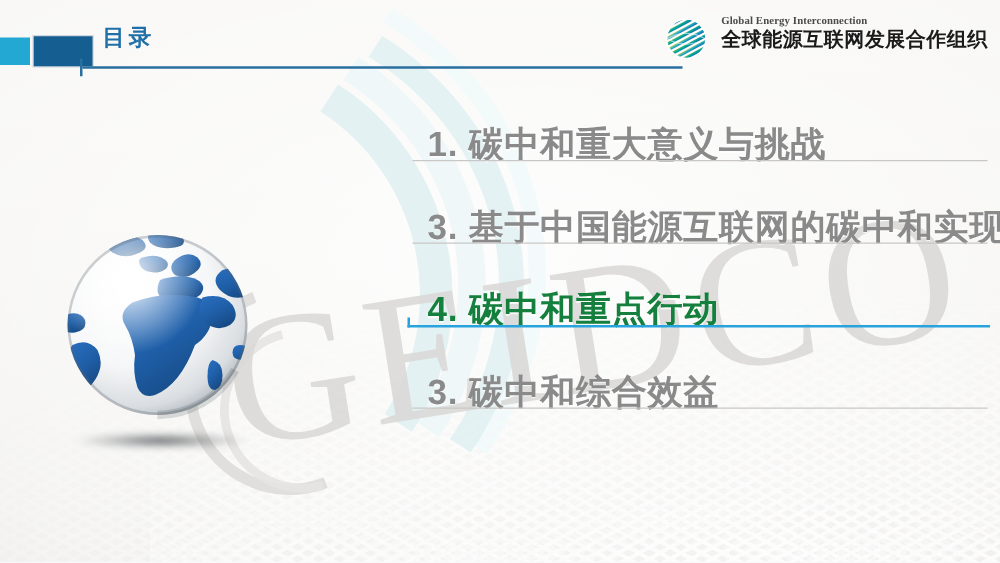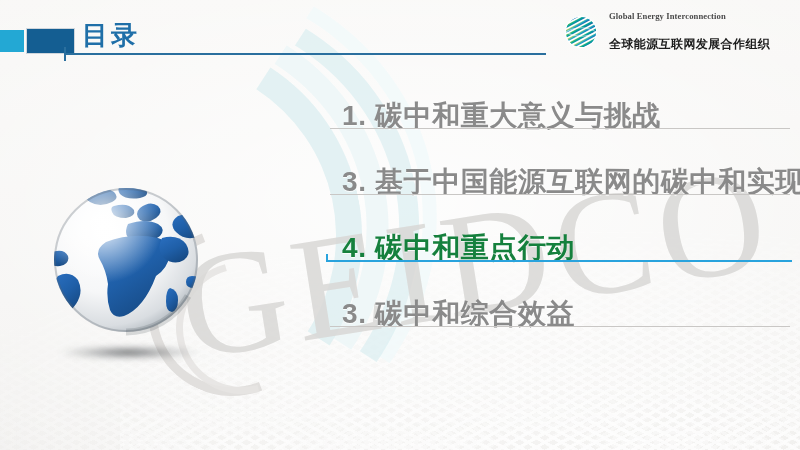--- a/index.html
+++ b/index.html
@@ -98,49 +98,49 @@
     position:absolute;left:0;top:30px;width:24px;height:22px;
     background:#23a8d4;
   }
   .hdr-sq-main{
     position:absolute;left:27px;top:29px;width:47px;height:24px;
     background:#145e92;
     box-shadow:0 0 0 1px #cfd6dc;
   }
   .hdr-title{
     position:absolute;left:82px;top:18px;
-    font-size:26px;font-weight:bold;letter-spacing:3px;
+    font-size:18px;font-weight:bold;letter-spacing:3px;
     color:#1f6fa8;
   }
   .hdr-rule{
     position:absolute;left:66px;top:53px;width:480px;height:2px;
     background:#2a6f9e;
   }
   .hdr-rule-cap{
     position:absolute;left:64px;top:47px;width:2px;height:14px;
     background:#2a6f9e;
   }
 
   
   .logo{
-    position:absolute;left:562px;top:12px;
-    display:flex;align-items:flex-end;gap:9px;
+    position:absolute;left:530px;top:12px;
+    display:flex;align-items:flex-start;gap:9px;
   }
   .logo-mark{
     width:38px;height:38px;flex:0 0 38px;
   }
   .logo-text{line-height:1.12;}
   .logo-en{
     font-family:"Liberation Serif","DejaVu Serif",serif;
     font-size:8.6px;color:#4a4a4a;font-weight:bold;
     letter-spacing:.1px;white-space:nowrap;
   }
   .logo-cn{
-    font-size:12px;color:#1b1b1b;font-weight:bold;
-    letter-spacing:.4px;margin-top:16px;white-space:nowrap;
+    font-size:16px;color:#1b1b1b;font-weight:bold;
+    letter-spacing:.4px;margin-top:2px;white-space:nowrap;
   }
 
   
   .globe-wrap{position:absolute;left:36px;top:180px;width:185px;height:200px;}
   .globe-shadow{
     position:absolute;left:22px;top:166px;width:142px;height:13px;
     background:radial-gradient(50% 50% at 50% 50%, rgba(40,44,48,0.75) 0%, rgba(80,84,88,0.35) 55%, rgba(255,255,255,0) 100%);
     filter:blur(3px);
   }
   .globe{position:absolute;left:8px;top:0;width:165px;height:165px;}

